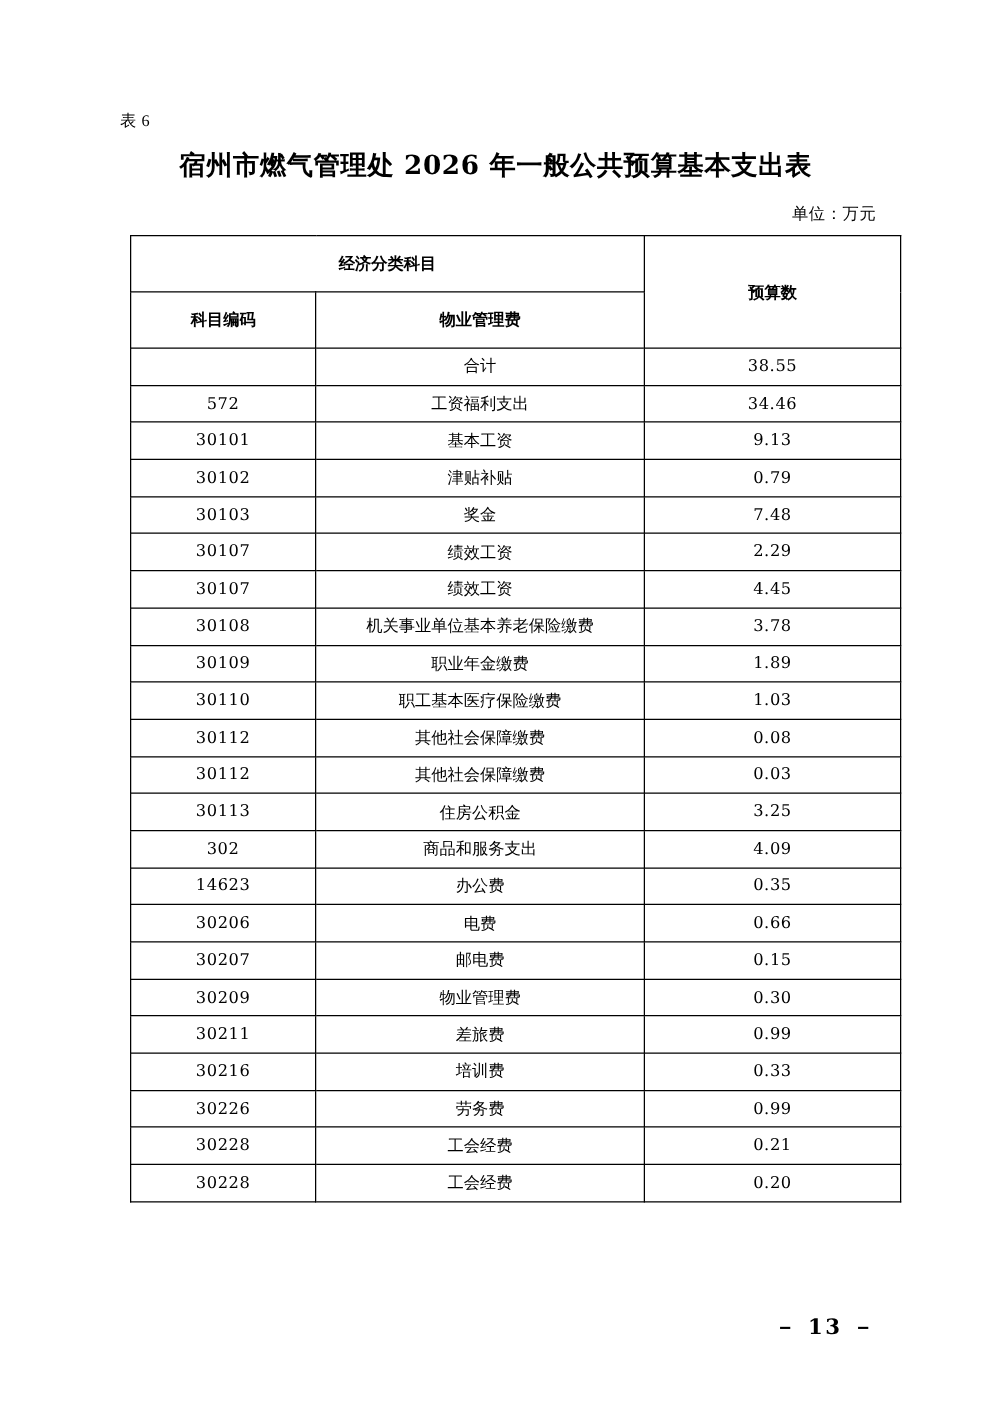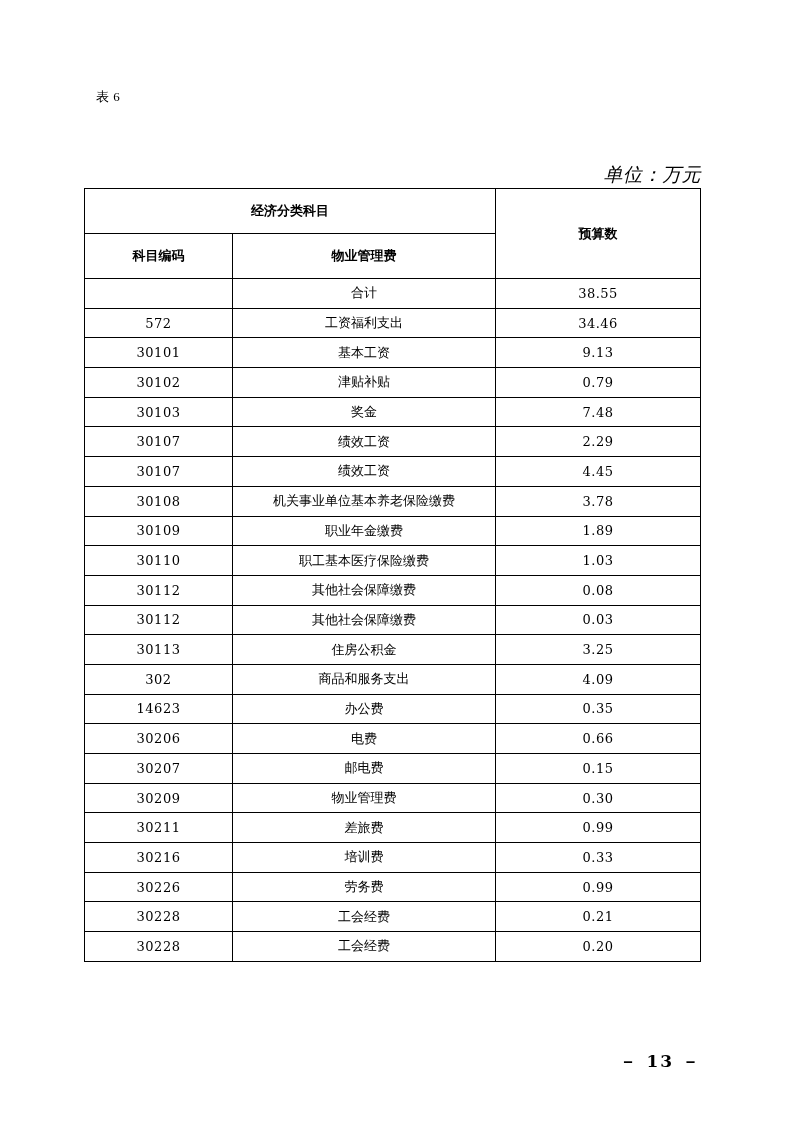--- a/index.html
+++ b/index.html
@@ -36,27 +36,26 @@
     text-align: center;
     font-size: 21px;
     font-weight: bold;
     letter-spacing: 0.5px;
     font-family: "DejaVu Serif", "Liberation Serif", serif;
   }
   .unit-note {
     position: absolute;
     right: 92px;
     top: 162px;
-    font-size: 19px;
-    letter-spacing: 0.5px;
-    font-style: italic;
+    font-size: 13px;
+    letter-spacing: 0.5px;
   }
   table.budget {
     position: absolute;
-    left: 84px;
+    left: 104px;
     top: 188px;
     width: 616px;
     border-collapse: collapse;
     table-layout: fixed;
   }
   table.budget td, table.budget th {
     border: 1px solid #000000;
     text-align: center;
     vertical-align: middle;
     font-size: 13px;
@@ -91,20 +90,21 @@
     font-weight: bold;
   }
 </style>
 </head>
 <body>
 
 <div class="page">
 
   <div class="table-label">表 6</div>
 
+  <div class="doc-title">宿州市燃气管理处 2026 年一般公共预算基本支出表</div>
 
   <div class="unit-note">单位：万元</div>
 
   <table class="budget">
     <colgroup>
       <col class="col-code">
       <col class="col-name">
       <col class="col-amount">
     </colgroup>
     <thead>

